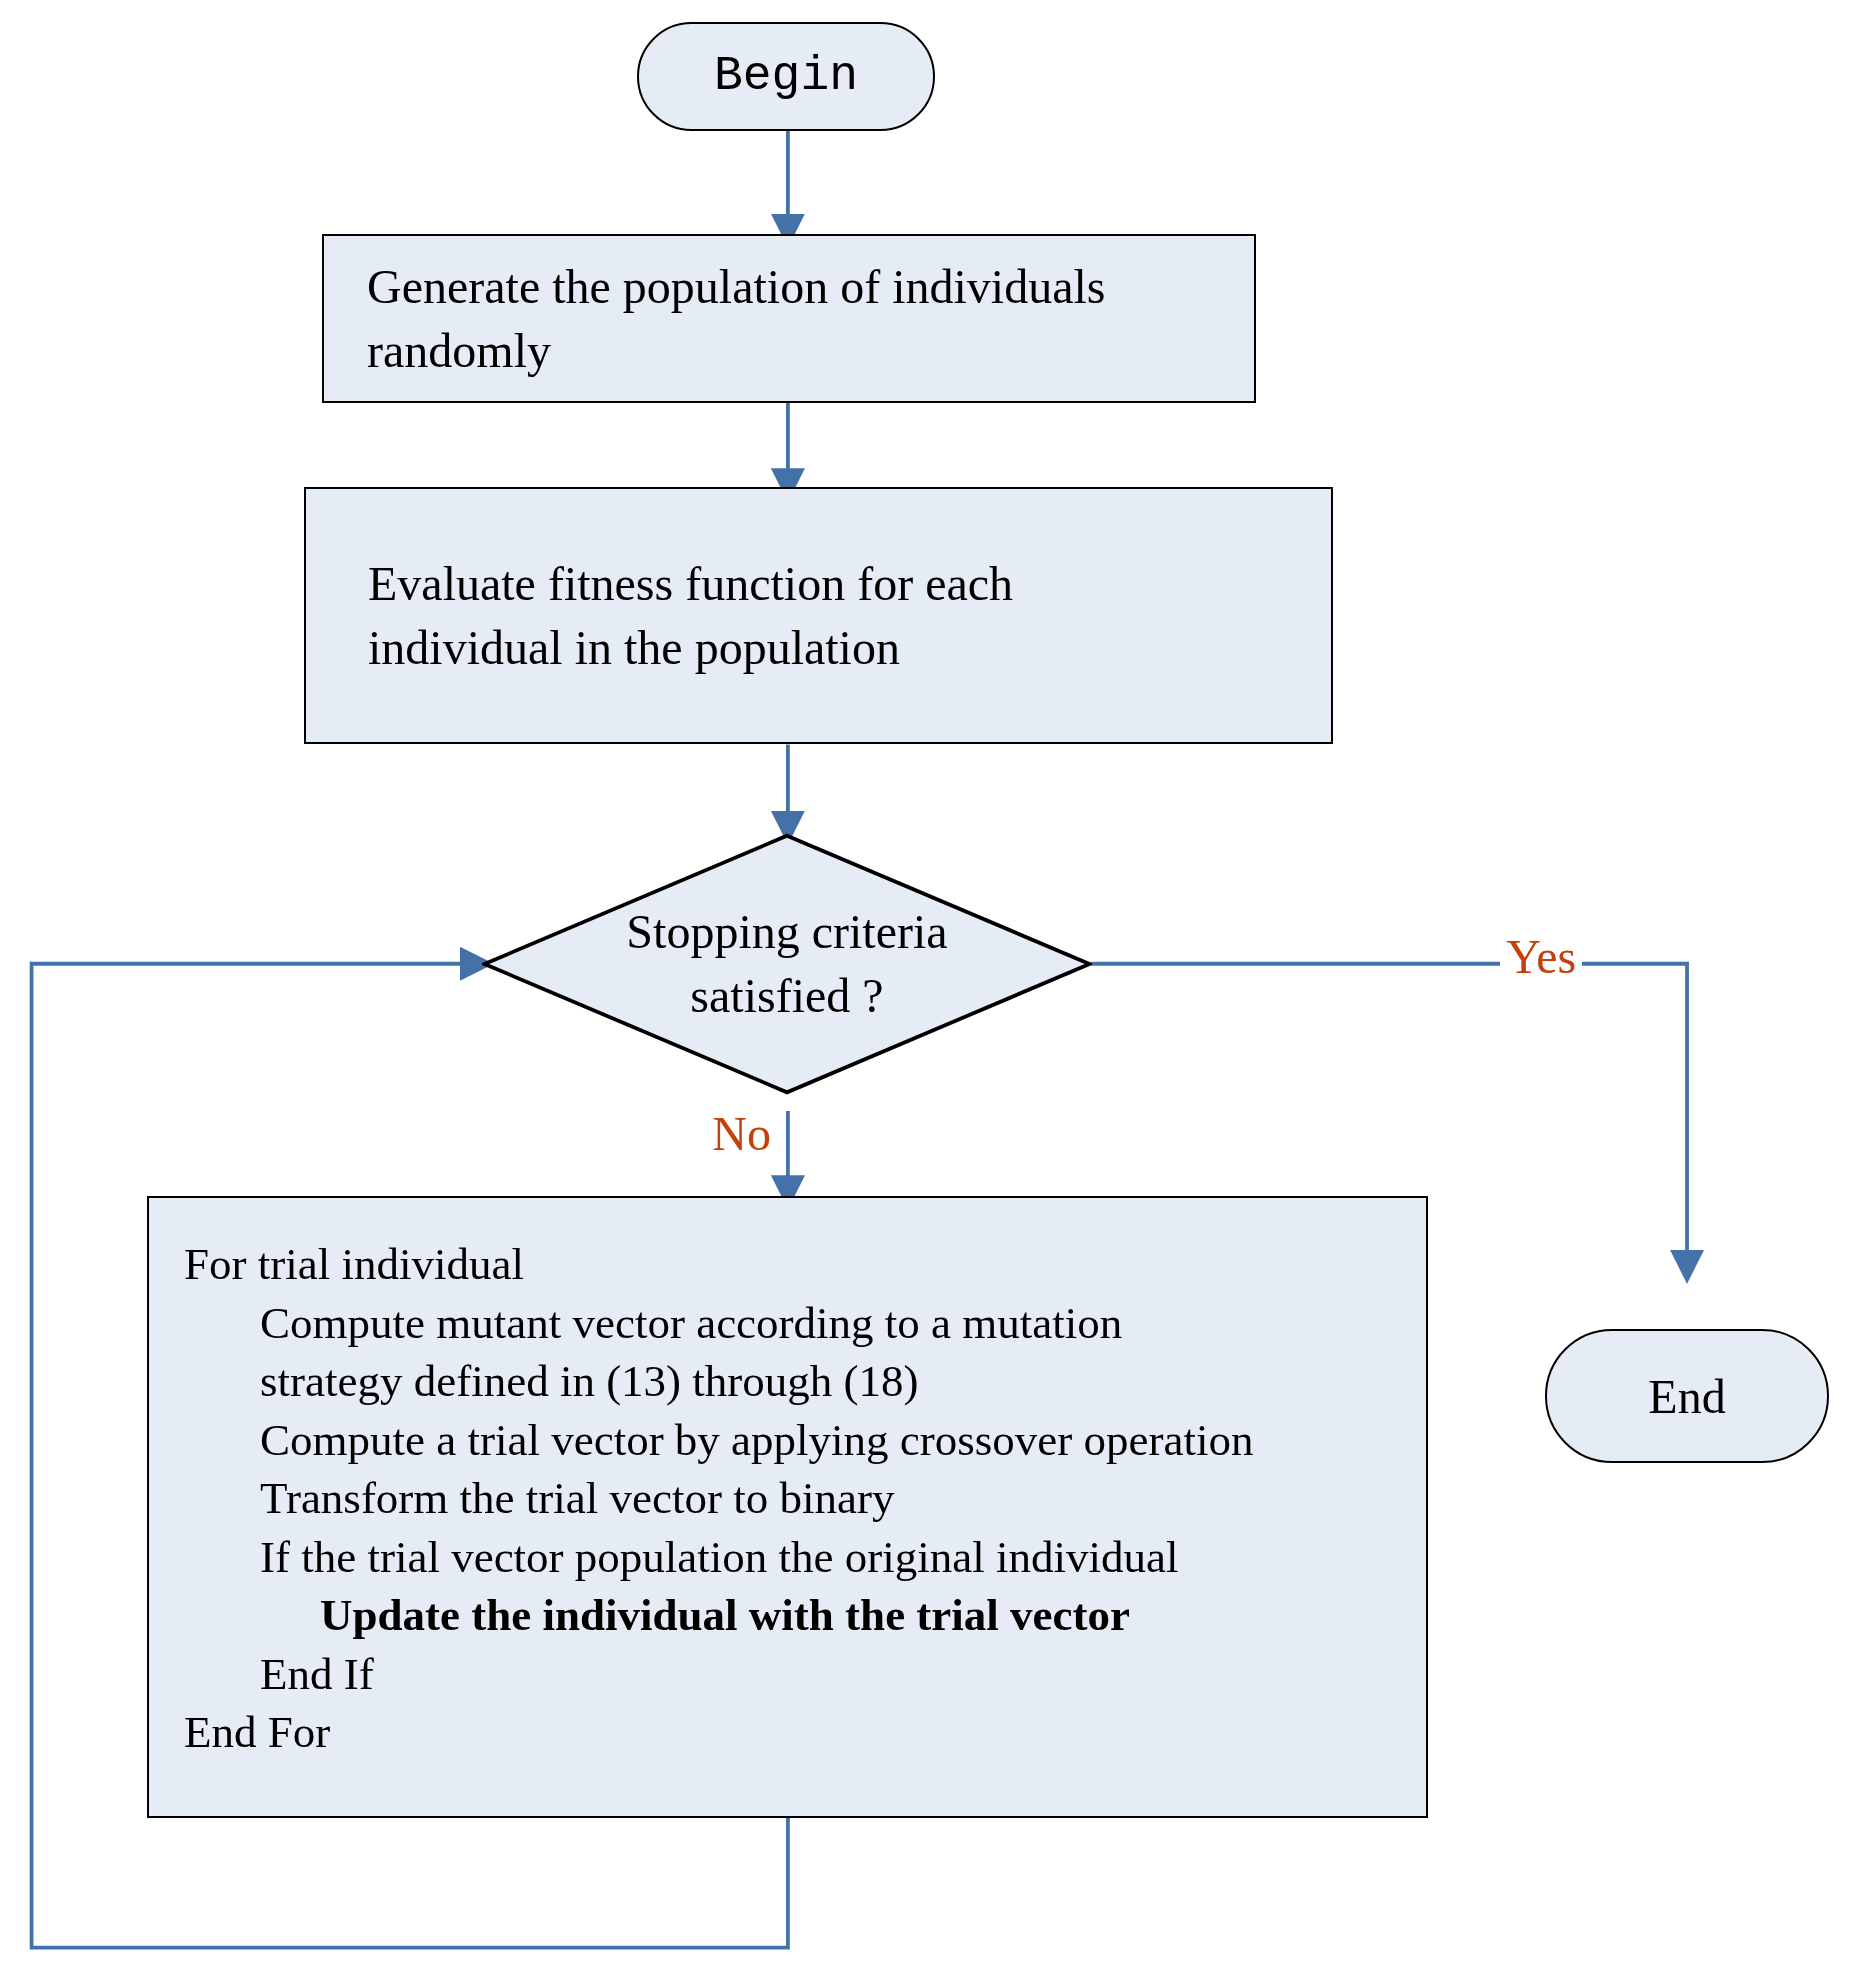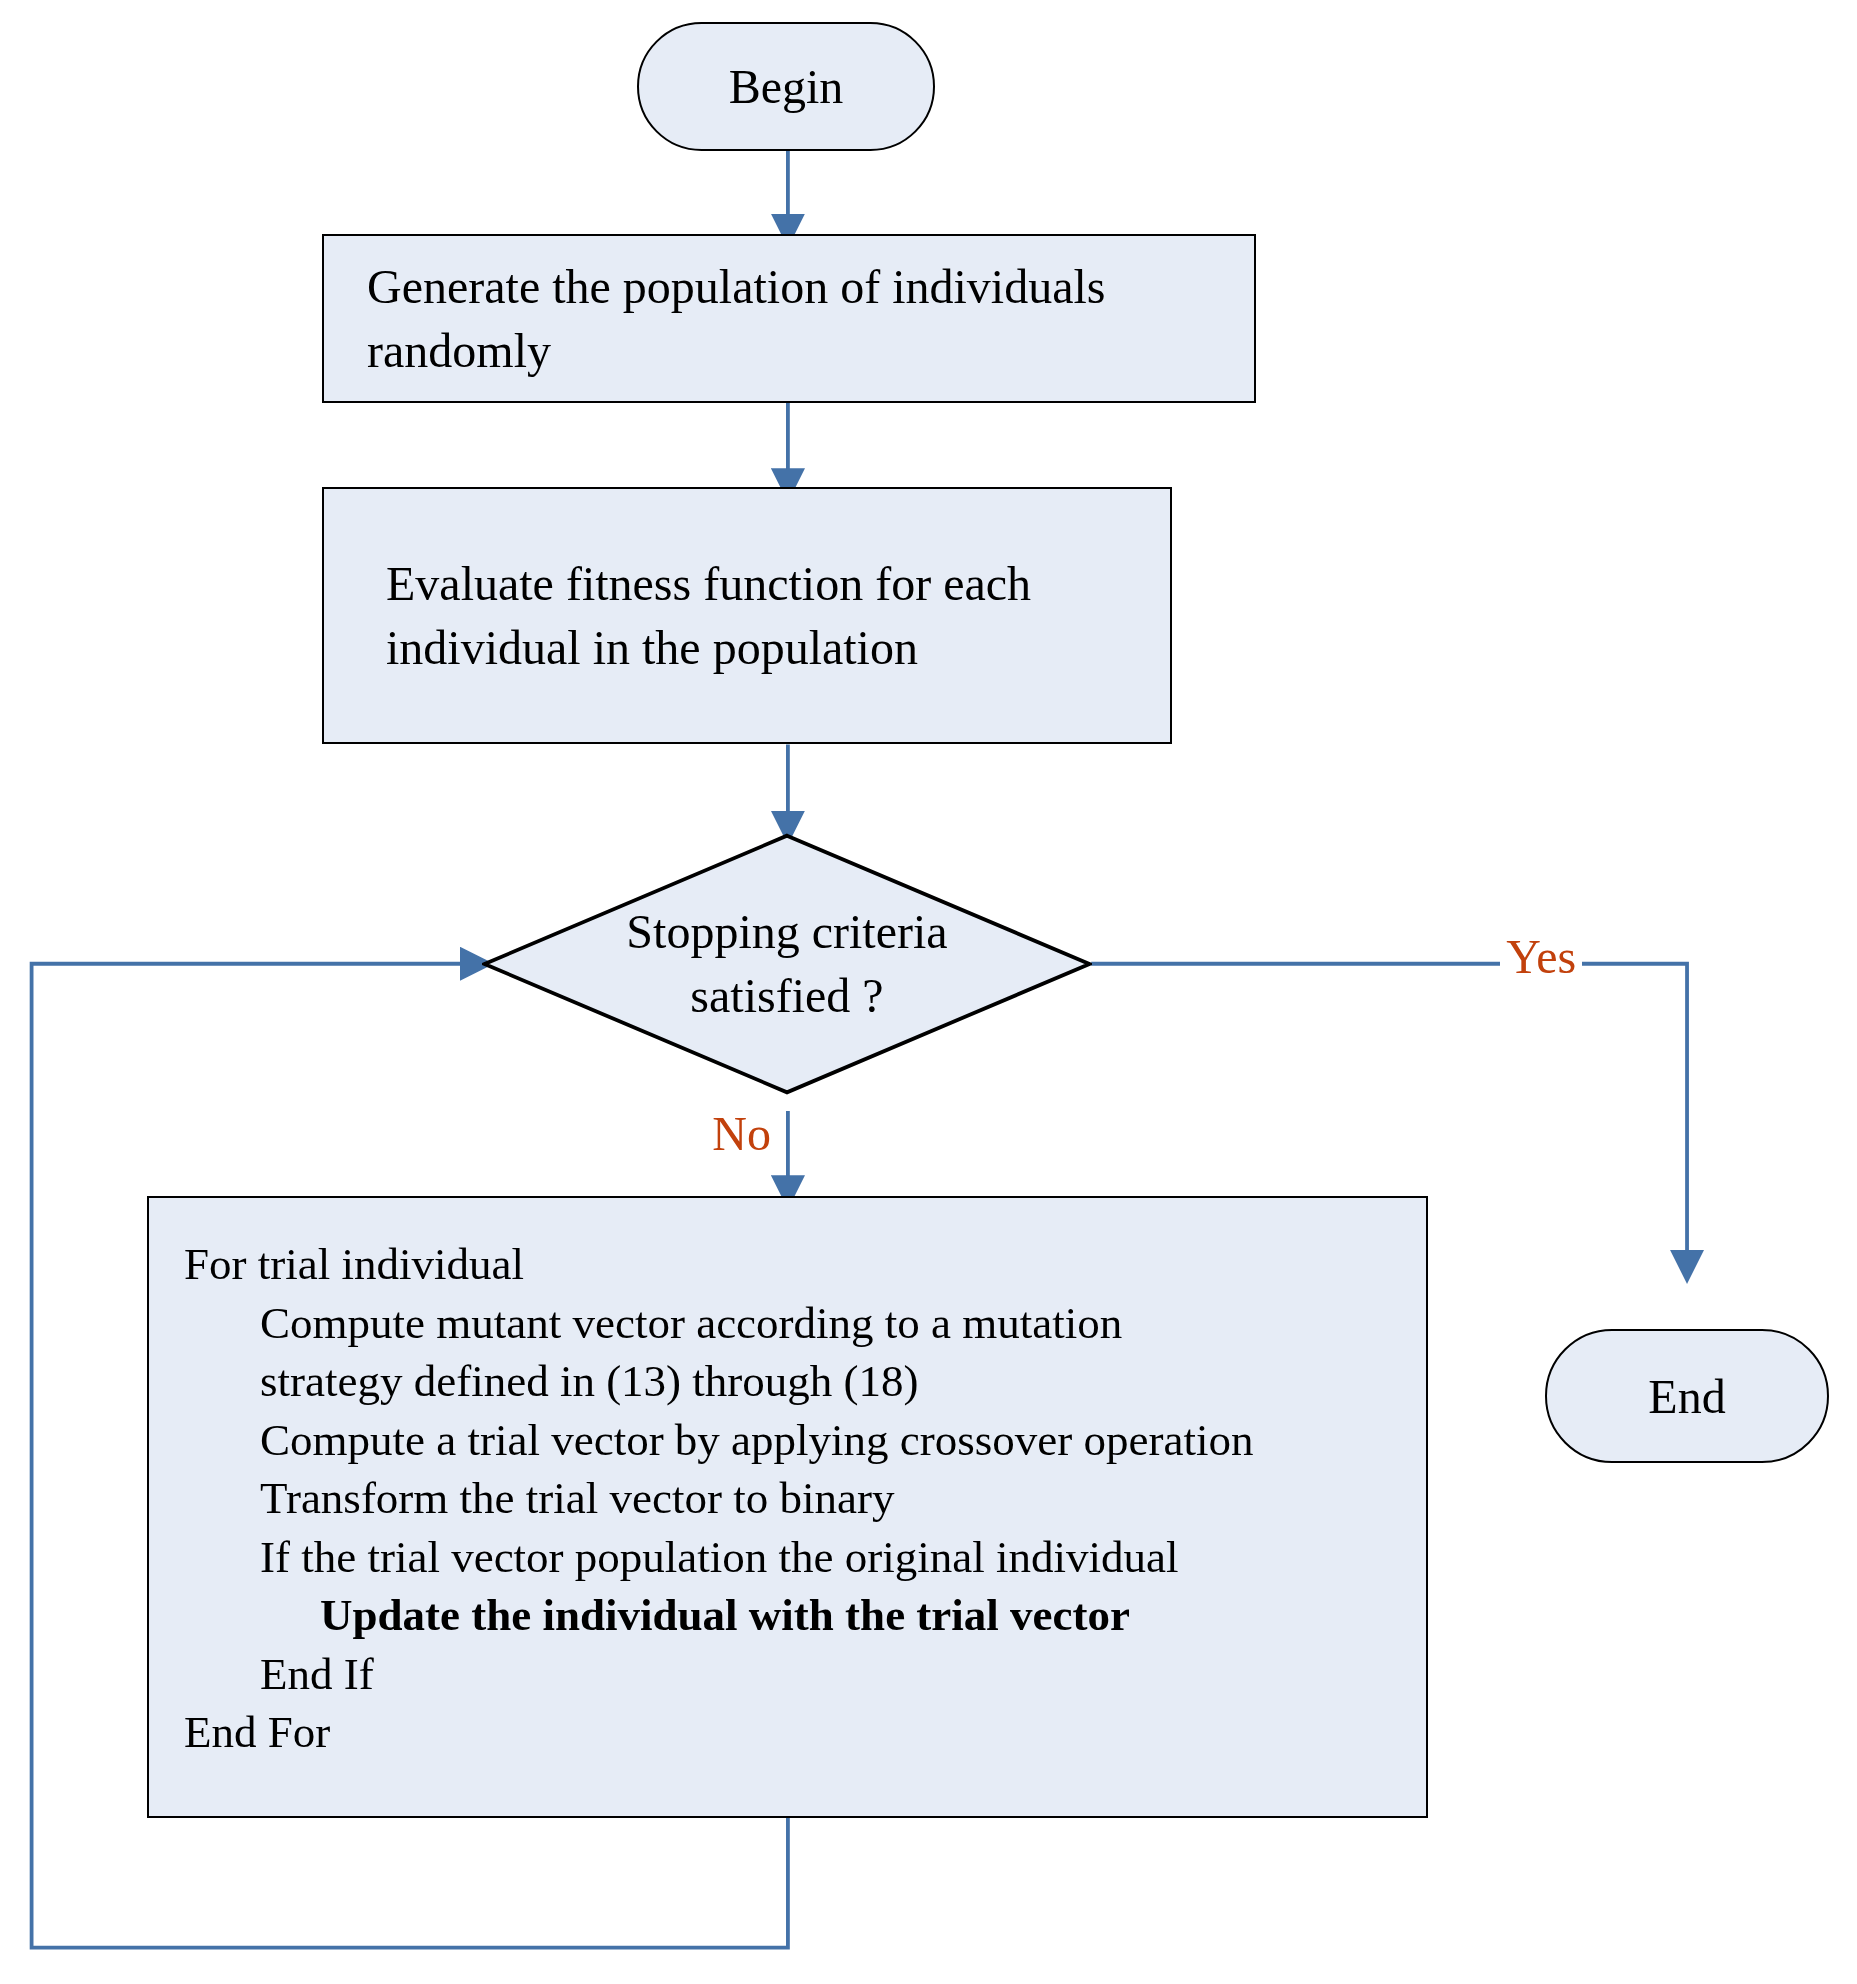--- a/index.html
+++ b/index.html
@@ -113,32 +113,32 @@
 
     <g>
       <line x1="1247" y1="1758" x2="1247" y2="1867" stroke="#4472a8" stroke-width="6" marker-end="url(#arrow)"></line>
     </g>
 
     <g>
       <polyline points="1247,2877 1247,3082 50,3082 50,1525 735,1525" fill="none" stroke="#4472a8" stroke-width="6" marker-end="url(#arrow)"></polyline>
     </g>
   </svg>
 
-  <div class="node terminator" style="left:637px; top:21.5px; width:298px; height:129px;">
+  <div class="node terminator" style="left:637px; top:21.5px; width:298px; height:109px;font-family:Liberation Mono, monospace;">
     <span>Begin</span>
   </div>
 
   <div class="node process" style="left:322px; top:234px; width:934px; height:169px;">
     <span class="ptext" style="padding-left:43px;">
       <span>Generate the population of individuals</span><br>
       <span>randomly</span>
     </span>
   </div>
 
-  <div class="node process" style="left:322px; top:487px; width:850px; height:257px;">
+  <div class="node process" style="left:304px; top:487px; width:1029px; height:257px;">
     <span class="ptext" style="padding-left:62px;">
       <span>Evaluate fitness function for each</span><br>
       <span>individual in the population</span>
     </span>
   </div>
 
   <div class="diamond-wrap" style="left:482px; top:833px; width:610px; height:262px;">
     <svg width="610" height="262" viewBox="0 0 965 414" xmlns="http://www.w3.org/2000/svg">
       <polygon points="482.5,4 961,207 482.5,410 4,207" fill="#e6ecf6" stroke="#000000" stroke-width="6"></polygon>
     </svg>

